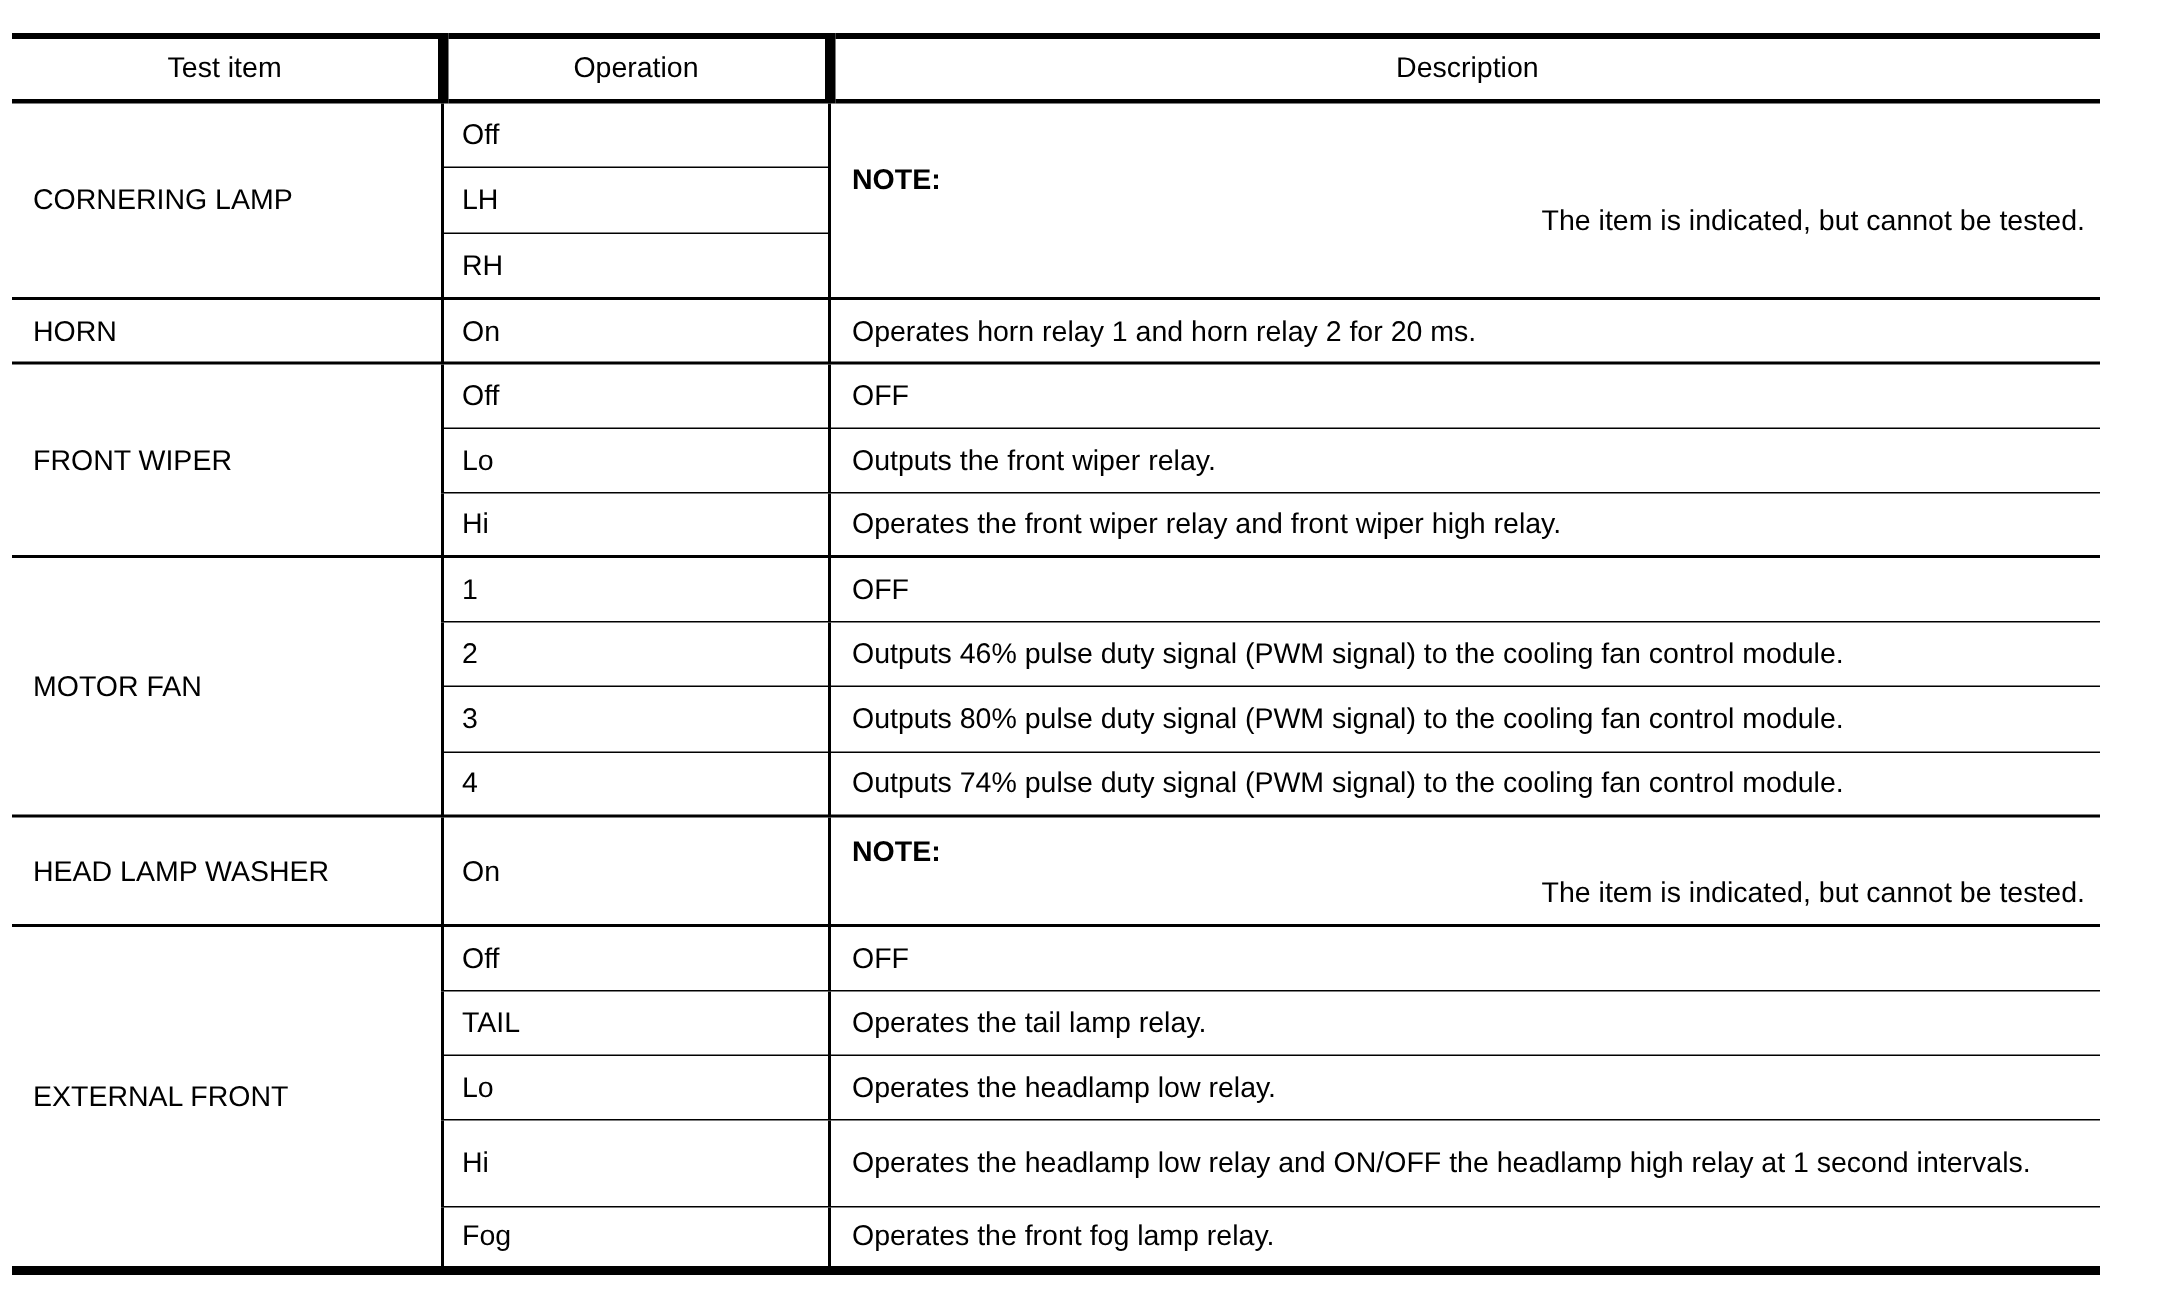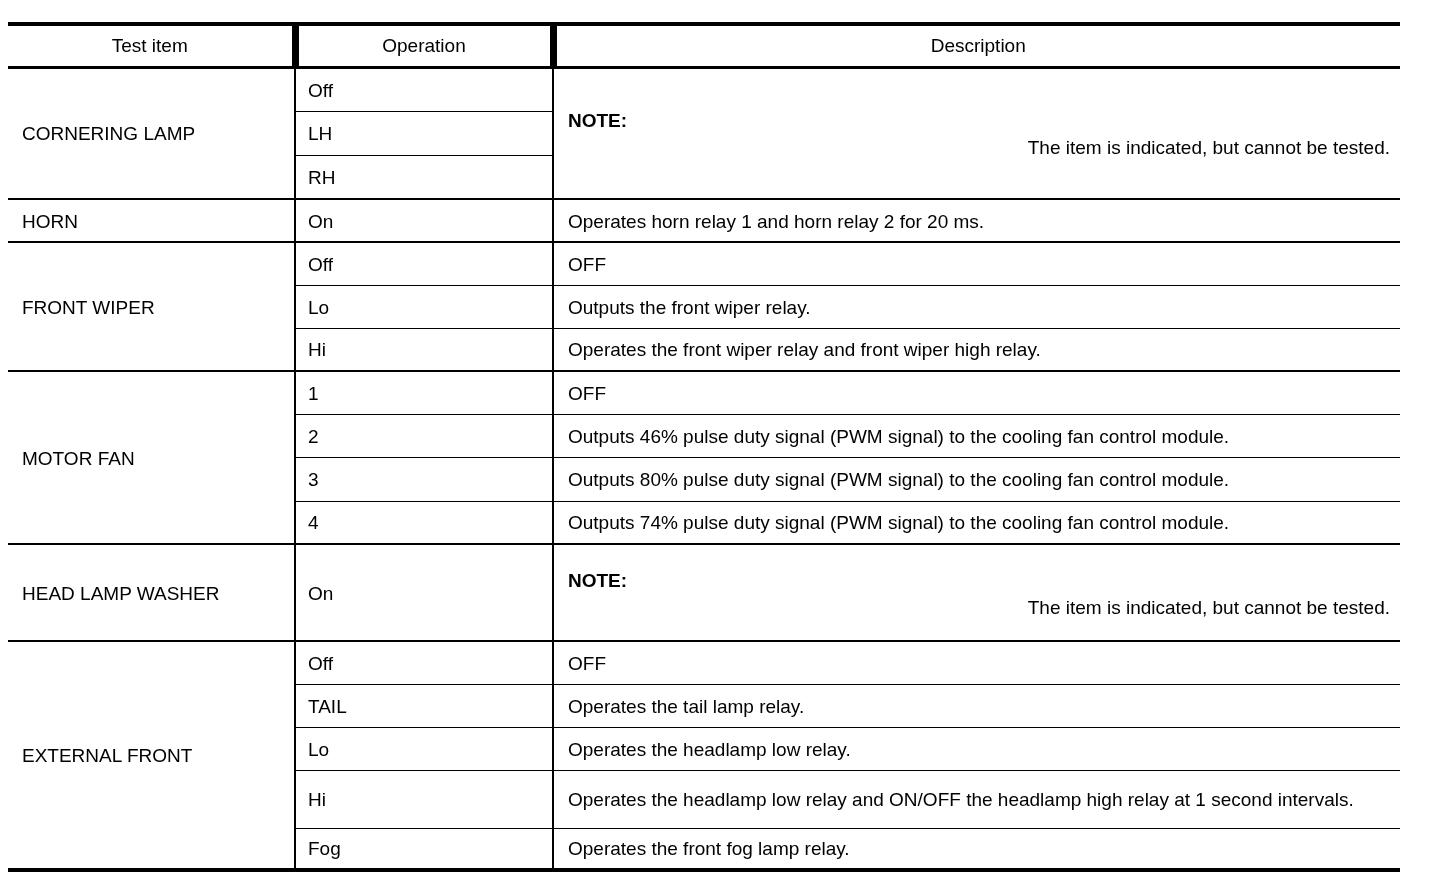--- a/index.html
+++ b/index.html
@@ -36,21 +36,21 @@
     height: 38px;
     border-bottom: 3px solid #000;
     padding: 0;
   }
   td {
     vertical-align: middle;
     padding: 5px 10px 3px 12px;
     line-height: 26px;
   }
   tr { height: 43px; }
-  tr.tall-note { height: 97px; }
+  tr.tall-note { height: 73px; }
   tr.tall2 { height: 58px; }
   tr.r44 { height: 44px; }
 
   td.item { padding-left: 14px; }
   td.op   { border-left: 2px solid #000; }
   td.desc { border-left: 2px solid #000; padding-left: 14px; }
   th.b-left { border-left: 7px solid #000000; }
 
   tr.group > td { border-top: 2px solid #000; }
   tr.sub   > td { border-top: 1px solid #000; }

